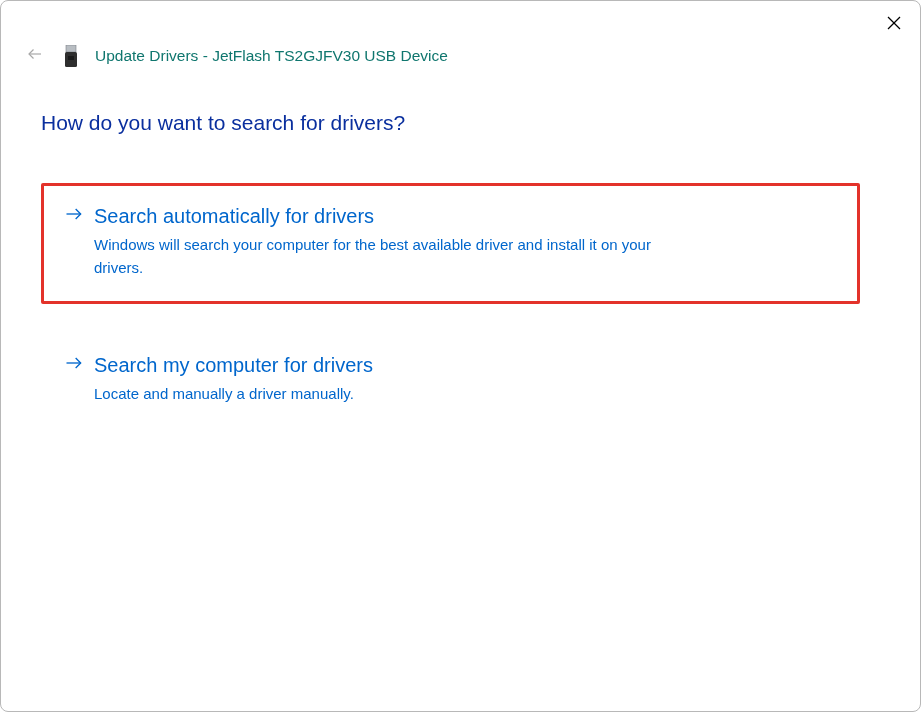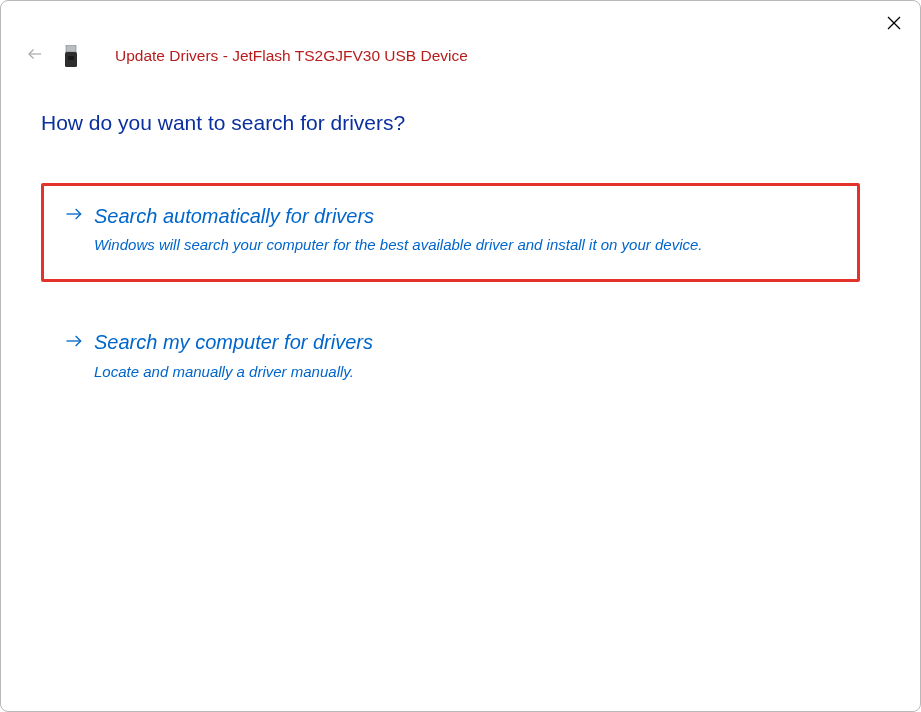--- a/index.html
+++ b/index.html
@@ -68,43 +68,41 @@
       stroke-width: 1.6;
       fill: none;
     }
     .device-icon {
       width: 16px;
       height: 22px;
       margin-left: 2px;
     }
     .header-title {
       font-size: 15.5px;
-      color: #b91c1c;
+      color: #0f766e;
       font-weight: 400;
-      margin-left: 20px;
     }
     .content {
       padding: 30px 60px 0 40px;
       flex: 1;
     }
     .prompt {
       color: #0a2f9e;
       font-size: 21px;
       font-weight: 400;
       margin-bottom: 48px;
     }
     .option {
       padding: 18px 22px 22px 20px;
       border: 3px solid transparent;
       border-radius: 2px;
       cursor: pointer;
       margin-bottom: 28px;
       display: flex;
       flex-direction: column;
-      font-style: italic;
     }
     .option.highlighted {
       border: 3px solid #e3322a;
     }
     .option-head {
       display: flex;
       align-items: center;
       gap: 10px;
       margin-bottom: 6px;
     }
@@ -188,21 +186,21 @@
     <div class="option highlighted">
       <div class="option-head">
         <span class="arrow-icon">
           <svg viewBox="0 0 24 24">
               <line x1="3" y1="12" x2="20" y2="12"></line>
               <polyline points="14 6 20 12 14 18"></polyline>
             </svg>
         </span>
         <span class="option-title">Search automatically for drivers</span>
       </div>
-      <div class="option-desc">Windows will search your computer for the best available driver and install it on your device.</div>
+      <div class="option-desc">Windows will search your computer for the best available driver and install it on your drivers.</div>
     </div>
 
     <div class="option">
       <div class="option-head">
         <span class="arrow-icon">
           <svg viewBox="0 0 24 24">
               <line x1="3" y1="12" x2="20" y2="12"></line>
               <polyline points="14 6 20 12 14 18"></polyline>
             </svg>
         </span>

